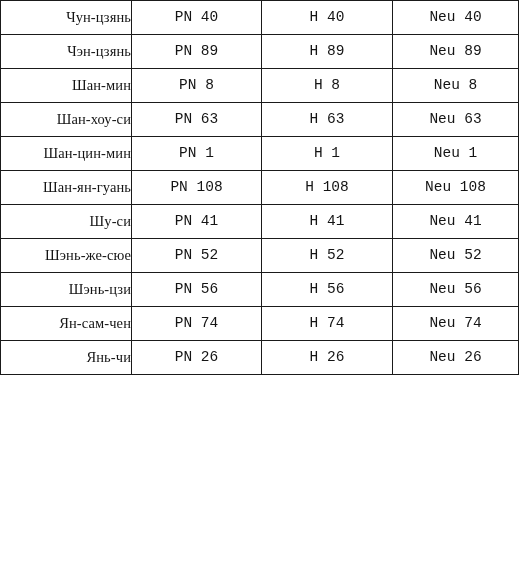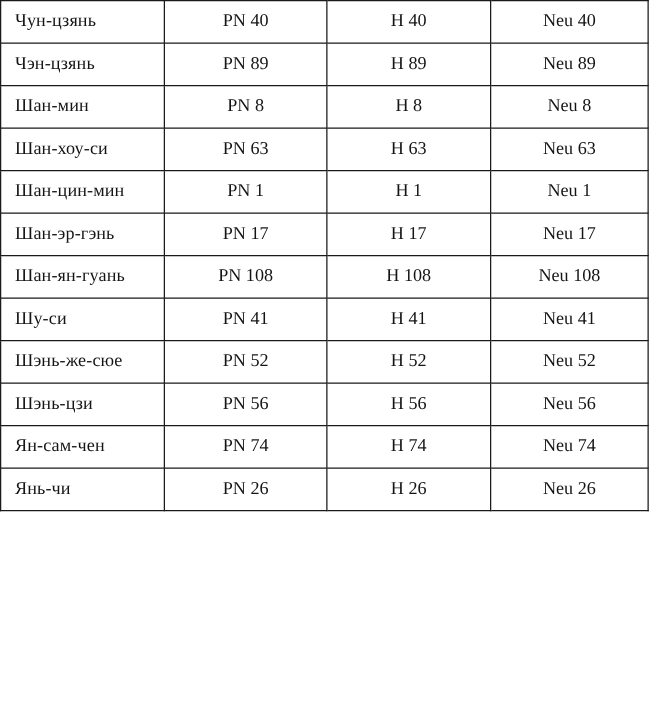--- a/index.html
+++ b/index.html
@@ -26,27 +26,28 @@
   #points-table td {
     border: 1px solid #1a1a1a;
     height: 33px;
     font-size: 14.5px;
     color: #141414;
     line-height: 1.15;
     vertical-align: middle;
     background: #ffffff;
   }
   td.cell-name {
-    text-align: left;
+    text-align: right;
     padding: 0 0 0 11px;
     letter-spacing: 0.1px;
   }
   td.cell-code {
     text-align: center;
     padding: 0;
+    font-family: Liberation Mono, monospace;
   }
 </style>
 </head>
 <body>
 
 <table id="points-table">
   <colgroup>
     <col class="c-name">
     <col class="c-pn">
     <col class="c-h">
@@ -77,26 +78,20 @@
         <td class="cell-code">H 63</td>
         <td class="cell-code">Neu 63</td>
       </tr>
       <tr>
         <td class="cell-name">Шан-цин-мин</td>
         <td class="cell-code">PN 1</td>
         <td class="cell-code">H 1</td>
         <td class="cell-code">Neu 1</td>
       </tr>
       <tr>
-        <td class="cell-name">Шан-эр-гэнь</td>
-        <td class="cell-code">PN 17</td>
-        <td class="cell-code">H 17</td>
-        <td class="cell-code">Neu 17</td>
-      </tr>
-      <tr>
         <td class="cell-name">Шан-ян-гуань</td>
         <td class="cell-code">PN 108</td>
         <td class="cell-code">H 108</td>
         <td class="cell-code">Neu 108</td>
       </tr>
       <tr>
         <td class="cell-name">Шу-си</td>
         <td class="cell-code">PN 41</td>
         <td class="cell-code">H 41</td>
         <td class="cell-code">Neu 41</td>

